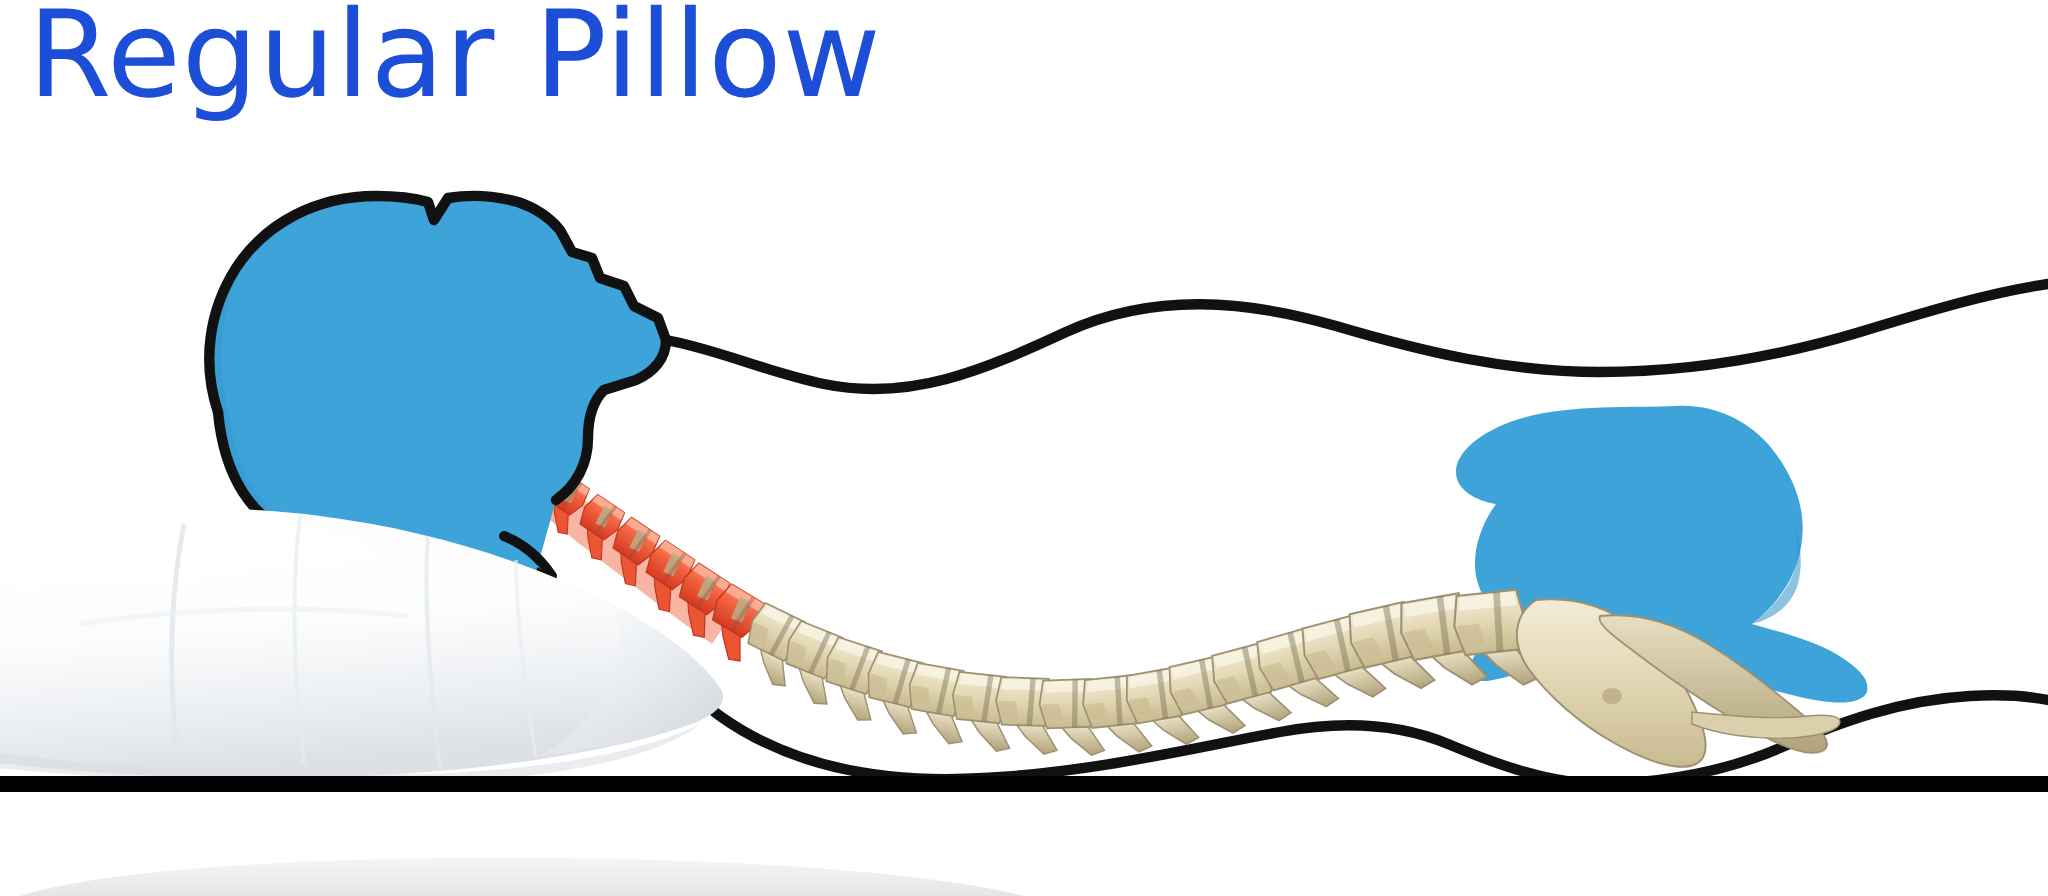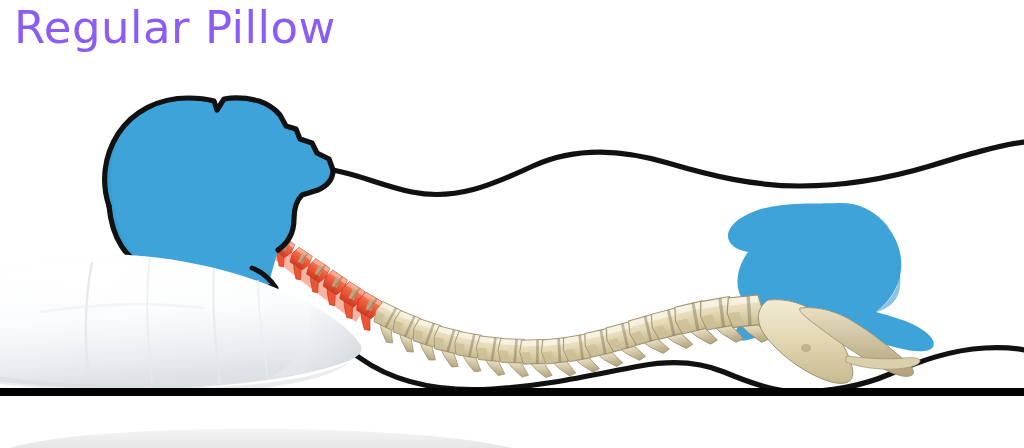--- a/index.html
+++ b/index.html
@@ -27,25 +27,25 @@
   #title-layer {
     position: absolute;
     left: 14px;
     top: 2px;
     z-index: 40;
     pointer-events: none;
   }
   #page-title {
     margin: 0;
     font-family: "DejaVu Sans", "Liberation Sans", sans-serif;
-    font-size: 45px;
+    font-size: 60px;
     line-height: 52px;
     font-weight: 400;
     letter-spacing: 0.5px;
-    color: #8b5cf6;
+    color: #1d4ed8;
     white-space: nowrap;
   }
 </style>
 </head>
 <body>
 
 <div id="stage">
 
   <svg id="illustration" viewBox="0 0 1024 448" xmlns="http://www.w3.org/2000/svg">
 

